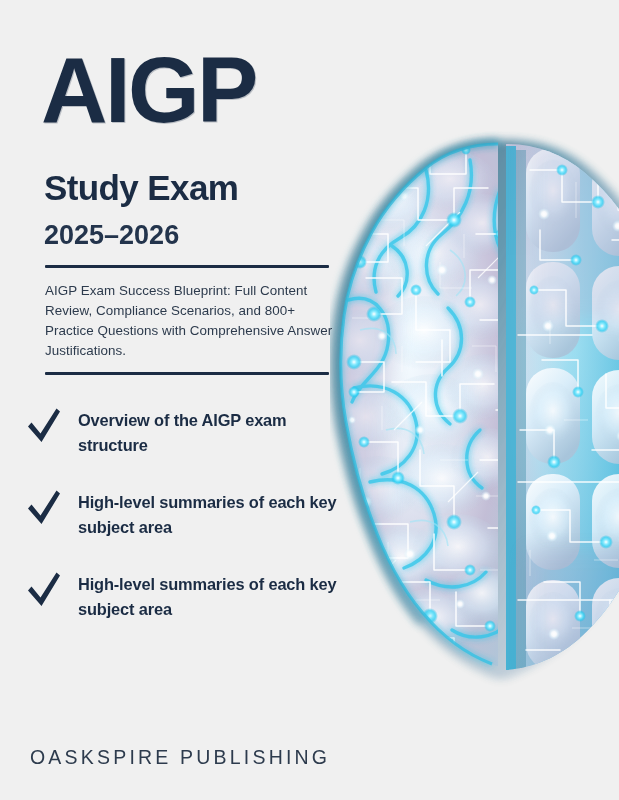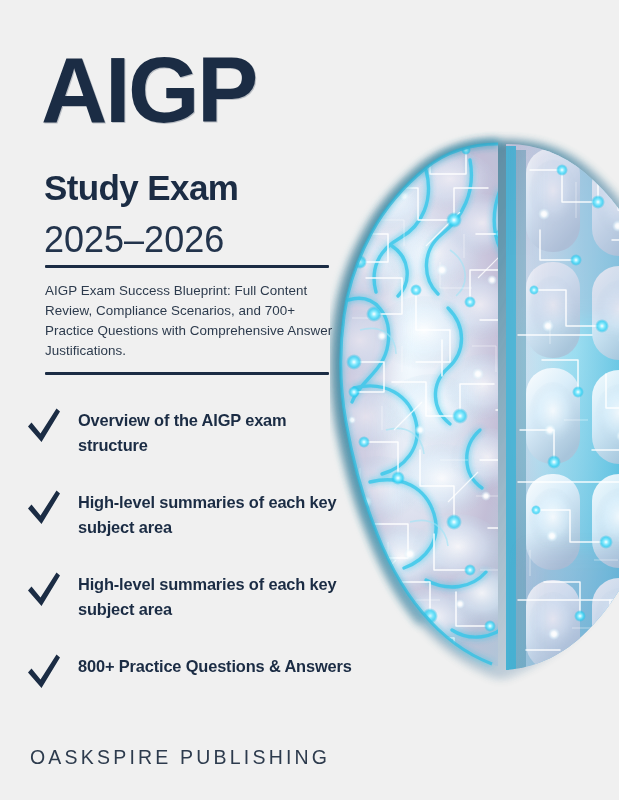--- a/index.html
+++ b/index.html
@@ -60,22 +60,22 @@
     font-weight: 700;
     letter-spacing: -0.6px;
     line-height: 1;
     color: #1b2c44;
   }
 
   .year-range {
     position: absolute;
     left: 44px;
     top: 222px;
-    font-size: 36px;
-    font-weight: 400;
+    font-size: 27px;
+    font-weight: 700;
     letter-spacing: 0px;
     line-height: 1;
     color: #23344c;
   }
 
   .rule {
     position: absolute;
     left: 45px;
     width: 284px;
     height: 3px;
@@ -519,21 +519,21 @@
   <div class="text-panel">
 
     <div class="main-title">AIGP</div>
 
     <div class="sub-title">Study Exam</div>
 
     <div class="year-range">2025–2026</div>
 
     <div class="rule top"></div>
 
-    <div class="description">AIGP Exam Success Blueprint: Full Content Review, Compliance Scenarios, and 700+ Practice Questions with Comprehensive Answer Justifications.</div>
+    <div class="description">AIGP Exam Success Blueprint: Full Content Review, Compliance Scenarios, and 800+ Practice Questions with Comprehensive Answer Justifications.</div>
 
     <div class="rule bottom"></div>
 
     <div class="bullets">
 
       <div class="bullet">
         <span class="check-icon">
           <svg viewBox="0 0 36 40" xmlns="http://www.w3.org/2000/svg">
             <path d="M2 20.5 L5.5 16.5 L14.5 27.5 L30.5 2.5 L34 5.5 L15.5 36 Z" fill="#1b2c44"></path>
           </svg>
@@ -552,27 +552,19 @@
 
       <div class="bullet">
         <span class="check-icon">
           <svg viewBox="0 0 36 40" xmlns="http://www.w3.org/2000/svg">
             <path d="M2 20.5 L5.5 16.5 L14.5 27.5 L30.5 2.5 L34 5.5 L15.5 36 Z" fill="#1b2c44"></path>
           </svg>
         </span>
         <span class="bullet-text">High-level summaries of each key subject area</span>
       </div>
 
-      <div class="bullet">
-        <span class="check-icon">
-          <svg viewBox="0 0 36 40" xmlns="http://www.w3.org/2000/svg">
-            <path d="M2 20.5 L5.5 16.5 L14.5 27.5 L30.5 2.5 L34 5.5 L15.5 36 Z" fill="#1b2c44"></path>
-          </svg>
-        </span>
-        <span class="bullet-text">800+ Practice Questions &amp; Answers</span>
-      </div>
 
     </div>
 
     <div class="publisher">OASKSPIRE PUBLISHING</div>
 
   </div>
 </div>
 
 </body></html>

